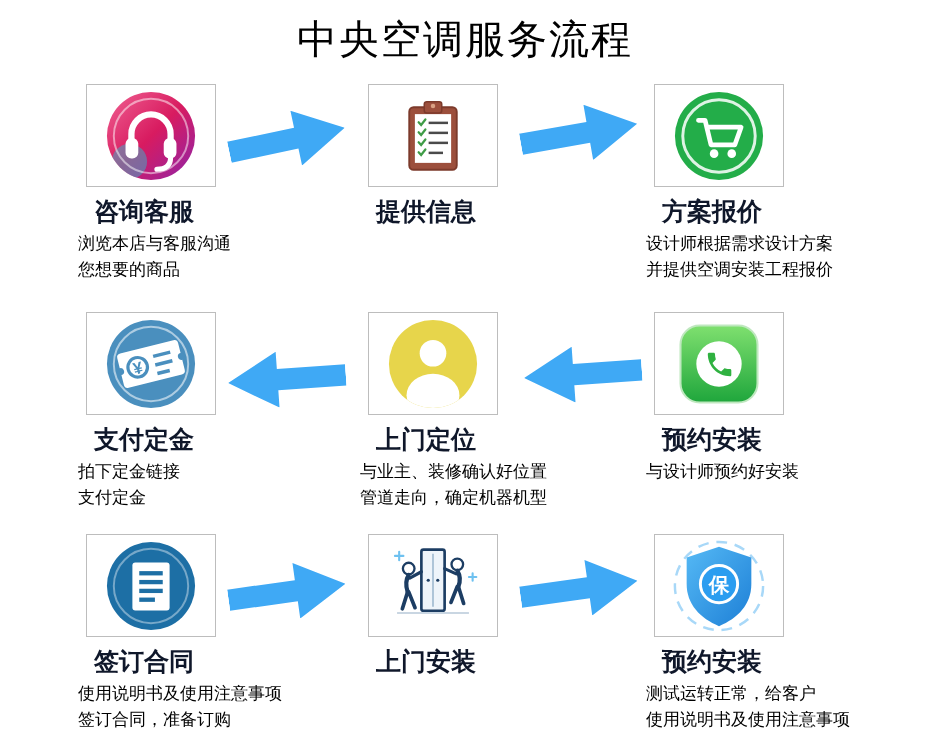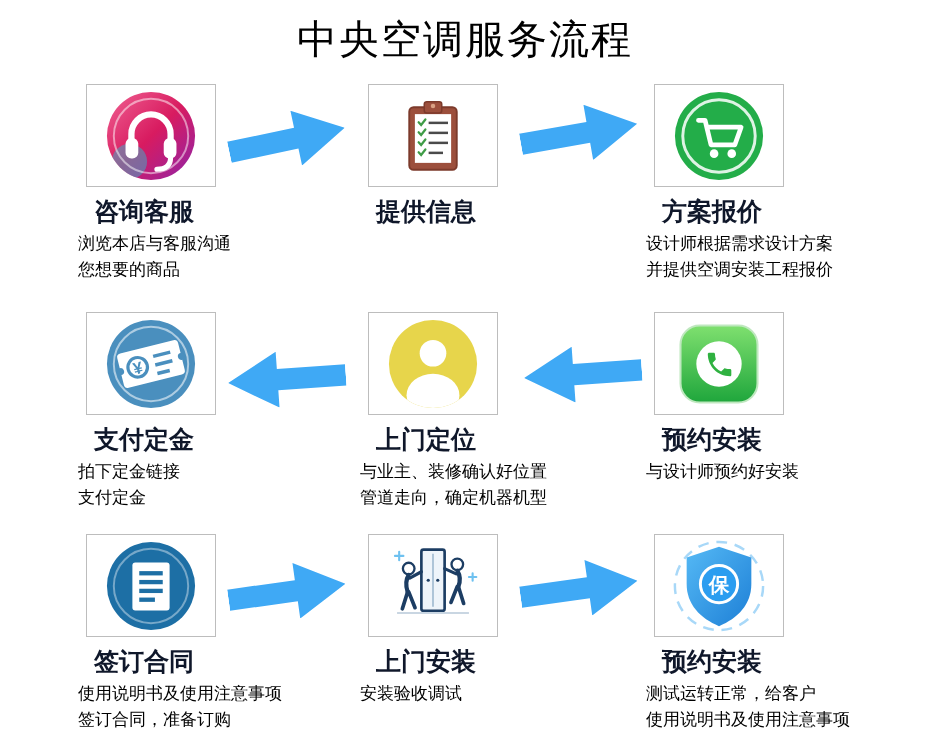--- a/index.html
+++ b/index.html
@@ -207,21 +207,20 @@
         <path d="M26 50 l-5 16 M27 50 l6 15" fill="none" stroke="#1c3d63" stroke-width="3.5" stroke-linecap="round"></path>
         <circle cx="73" cy="24" r="5.5" fill="#fff" stroke="#1c3d63" stroke-width="2.2"></circle>
         <path d="M73 30 c3 5 3 10 1 15" fill="none" stroke="#1c3d63" stroke-width="4" stroke-linecap="round"></path>
         <path d="M72 33 L61 28" stroke="#1c3d63" stroke-width="3" stroke-linecap="round"></path>
         <path d="M74 45 l5 16 M73 45 l-6 15" fill="none" stroke="#1c3d63" stroke-width="3.5" stroke-linecap="round"></path>
         <line x1="16" y1="70" x2="84" y2="70" stroke="#c9d6e2" stroke-width="2"></line>
       </svg>
     </div>
     <div class="step-title">上门安装</div>
     <div class="step-desc">
-      <div>安装验收调试</div>
     </div>
   </div>
 
   <div class="step r3 c3">
     <div class="icon-box">
       <svg viewBox="0 0 100 100" width="98" height="98">
         <defs>
           <linearGradient id="shgrad" x1="0" y1="0" x2="1" y2="1">
             <stop offset="0" stop-color="#55b9f5"></stop>
               <stop offset="1" stop-color="#1d7fd6"></stop>

